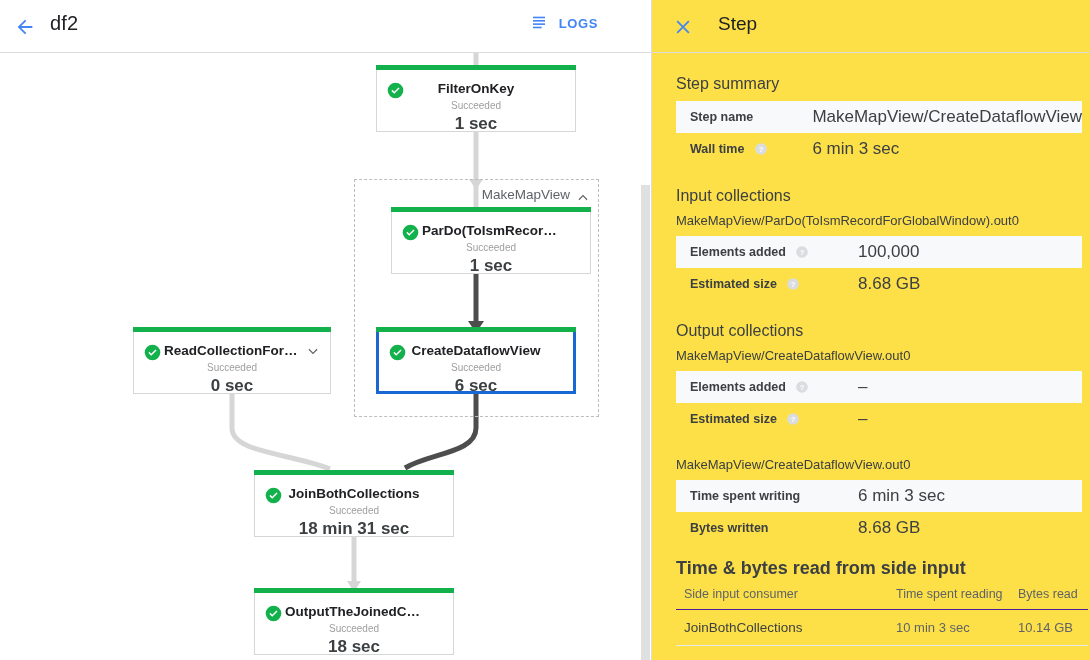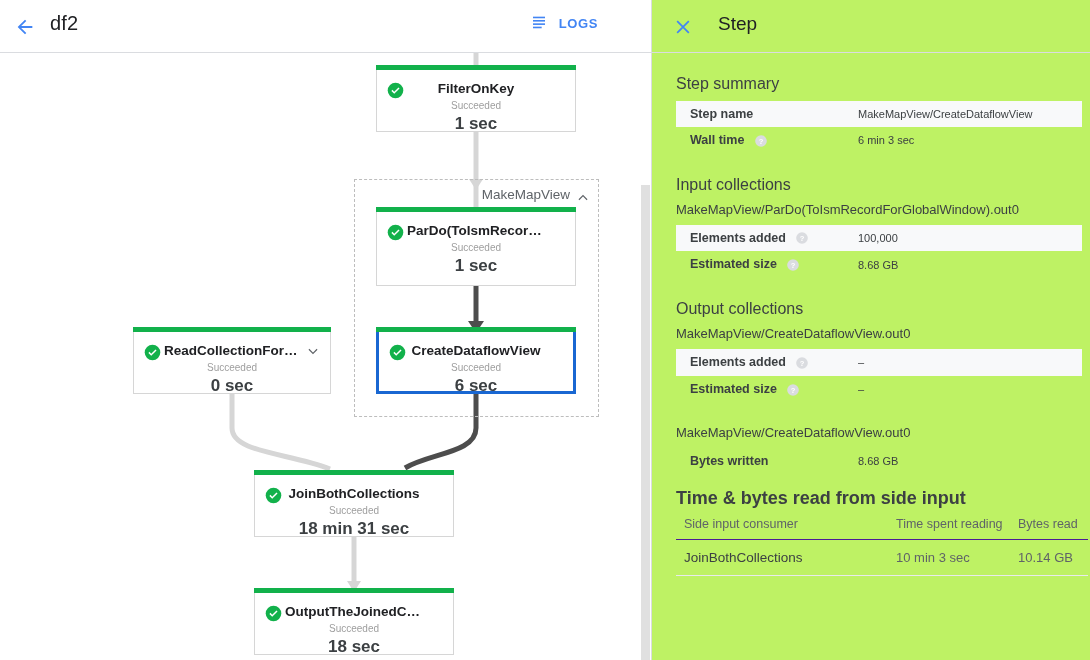--- a/index.html
+++ b/index.html
@@ -113,21 +113,21 @@
 
   
   #pane-divider {
     position: absolute; left: 651px; top: 0; width: 1px; height: 660px;
     background: #dadce0;
   }
 
   
   #right-pane {
     position: absolute; left: 652px; top: 0; width: 438px; height: 660px;
-    background: #bef264; overflow: hidden;
+    background: #fde047; overflow: hidden;
   }
   #right-header {
     position: relative; height: 53px; border-bottom: 1px solid #dadce0;
   }
   #close-icon-btn {
     position: absolute; left: 18px; top: 14px; width: 26px; height: 26px;
     display: flex; align-items: center; justify-content: center; cursor: pointer;
   }
   #panel-title {
     position: absolute; left: 66px; top: 13px;
@@ -146,21 +146,21 @@
     font-size: 13px; color: #3c4043; margin-bottom: 8px;
   }
 
   .kv-table { width: 406px; border-collapse: collapse; }
   .kv-table tr.shaded { background: #f8f9fa; }
   .kv-table td { padding: 6px 0 6px 14px; vertical-align: middle; }
   .kv-label {
     font-size: 12.5px; font-weight: 700; color: #3c4043; width: 168px;
     white-space: nowrap;
   }
-  .kv-value { font-size: 11px; color: #3c4043; }
+  .kv-value { font-size: 17px; color: #3c4043; }
   .help-icon {
     display: inline-block; vertical-align: middle; margin-left: 6px;
     width: 14px; height: 14px; cursor: pointer;
   }
 
   .sub-title {
     font-size: 18px; font-weight: 700; color: #3c4043; margin-bottom: 2px;
   }
   .grid-table { width: 412px; border-collapse: collapse; margin-top: 4px; }
   .grid-table th {
@@ -238,21 +238,21 @@
           <svg width="17" height="17" viewBox="0 0 24 24" aria-hidden="true">
             <circle cx="12" cy="12" r="11" fill="#12b14b"></circle>
             <path fill="#fff" d="M10.2 16.6l-4-4 1.5-1.5 2.5 2.5 6-6 1.5 1.5z"></path>
           </svg>
         </div>
         <div class="name">FilterOnKey</div>
         <div class="status">Succeeded</div>
         <div class="duration">1 sec</div>
       </div>
 
-      <div class="node" style="left:376px; top:159px; width:200px; height:74px;">
+      <div class="node" style="left:391px; top:159px; width:200px; height:62px;">
         <div class="topbar"></div>
         <div class="check">
           <svg width="17" height="17" viewBox="0 0 24 24" aria-hidden="true">
             <circle cx="12" cy="12" r="11" fill="#12b14b"></circle>
             <path fill="#fff" d="M10.2 16.6l-4-4 1.5-1.5 2.5 2.5 6-6 1.5 1.5z"></path>
           </svg>
         </div>
         <div class="name">ParDo(ToIsmRecordFor…</div>
         <div class="status">Succeeded</div>
         <div class="duration">1 sec</div>
@@ -422,20 +422,24 @@
           <td class="kv-value">–</td>
         </tr>
       </tbody>
         </table>
 
       <div class="section-gap"></div>
 
       <div class="collection-name">MakeMapView/CreateDataflowView.out0</div>
       <table class="kv-table">
         <tbody>
+            <tr class="shaded">
+          <td class="kv-label">Time spent writing</td>
+          <td class="kv-value">6 min 3 sec</td>
+        </tr>
         <tr>
           <td class="kv-label">Bytes written</td>
           <td class="kv-value">8.68 GB</td>
         </tr>
       </tbody>
         </table>
 
       <div style="height:14px;"></div>
 
       <div class="sub-title">Time &amp; bytes read from side input</div>

